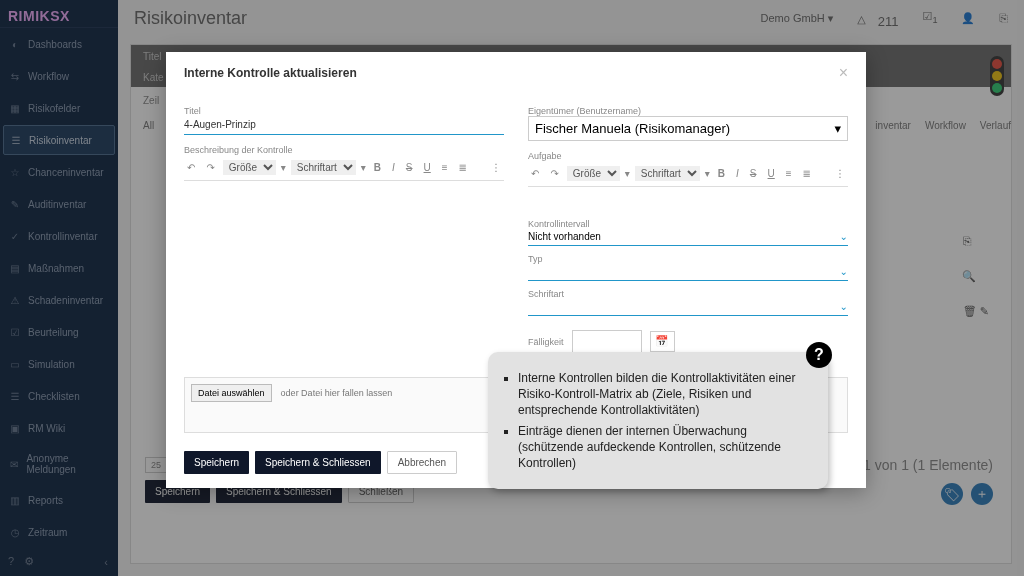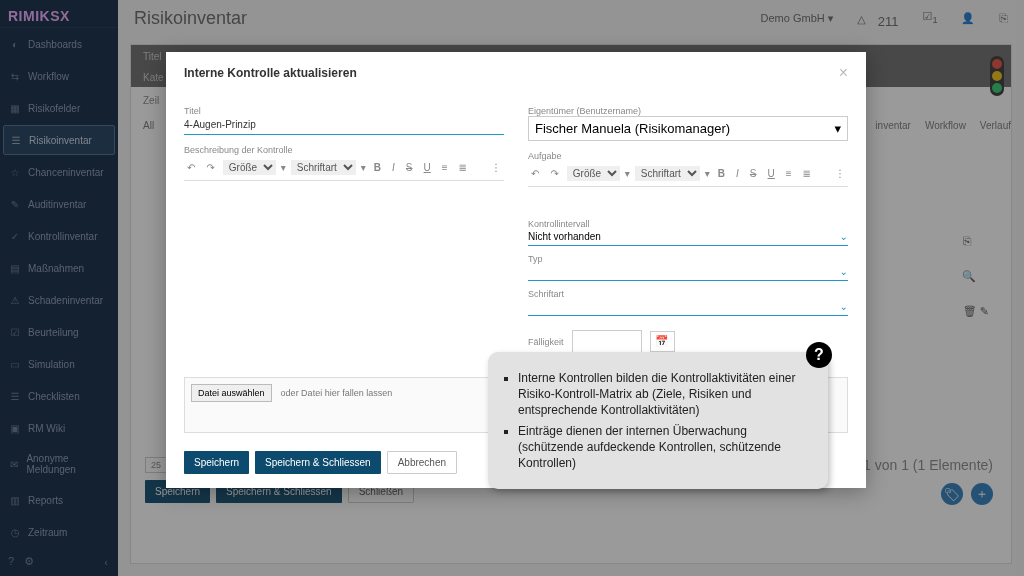--- a/index.html
+++ b/index.html
@@ -53,21 +53,21 @@
 
   .date-row { display: flex; align-items: center; gap: 8px; margin-top: 14px; }
   .date-input { width: 70px; border: 1px solid #ccc; padding: 3px; }
   .date-icon { border: 1px solid #ccc; padding: 3px 5px; color: #555; cursor: pointer; }
 
   .upload-box { margin: 12px 18px 8px 18px; border: 1px solid #ddd; background: #fafafa; padding: 6px; min-height: 56px; }
   .file-btn { display: inline-block; border: 1px solid #bbb; background: #efefef; padding: 3px 6px; font-size: 9px; margin-right: 6px; }
 
   .modal-footer { padding: 10px 18px 14px 18px; display: flex; gap: 6px; }
   .btn { padding: 5px 10px; font-size: 10px; border: none; cursor: pointer; border-radius: 1px; }
-  .btn-primary { background: #0c4a6e; color: #fff; }
+  .btn-primary { background: #0f172a; color: #fff; }
   .btn-default { background: #fff; border: 1px solid #ccc; color: #555; }
 
   
   .traffic { position: absolute; right: 20px; top: 56px; background: #333; border-radius: 7px; padding: 3px 2px; display: flex; flex-direction: column; gap: 2px; }
   .light { width: 10px; height: 10px; border-radius: 50%; }
   .red { background: #e74c3c; } .yellow { background: #f1c40f; } .green { background: #2ecc71; }
 
   
   .help-tip { position: absolute; left: 488px; top: 352px; width: 340px; background: #e2e2e2; border-radius: 10px; padding: 18px 20px 14px 16px; box-shadow: 2px 3px 6px rgba(0,0,0,0.25); font-size: 12px; color: #222; }
   .help-tip ul { list-style: square; padding-left: 14px; }

